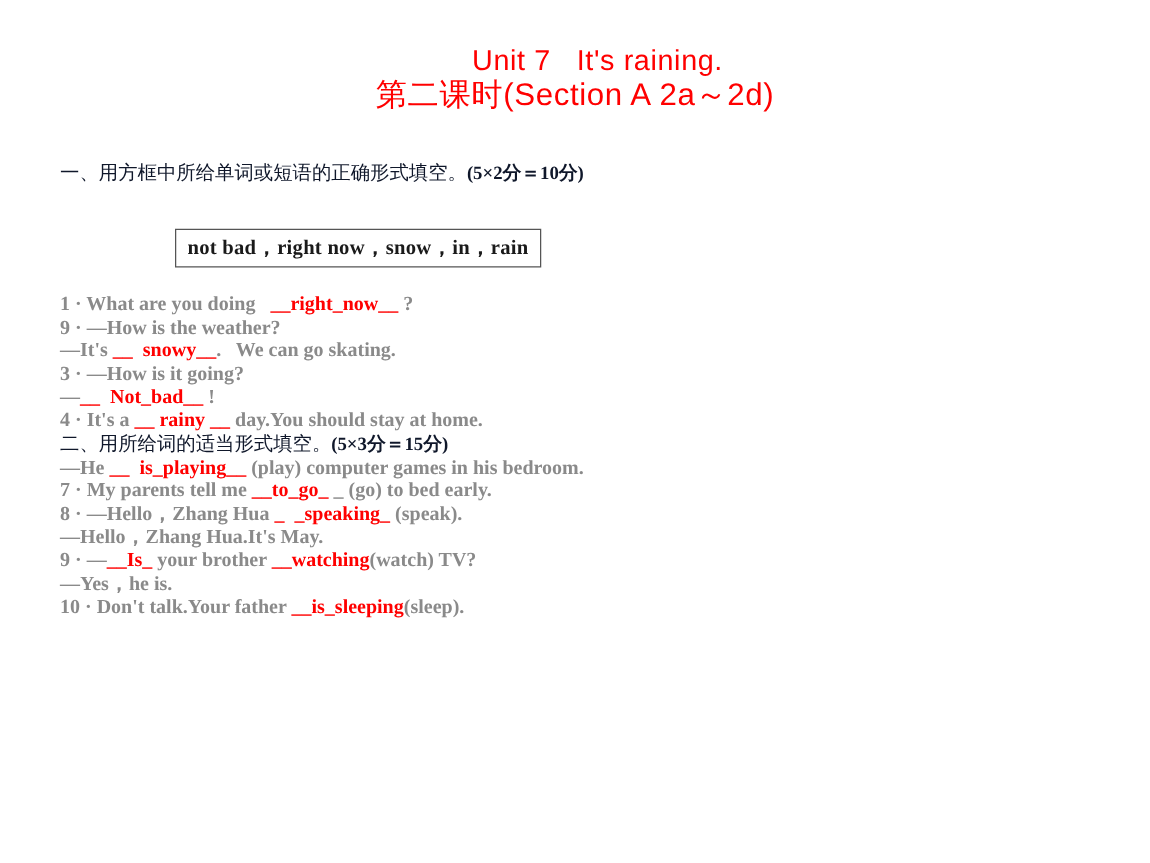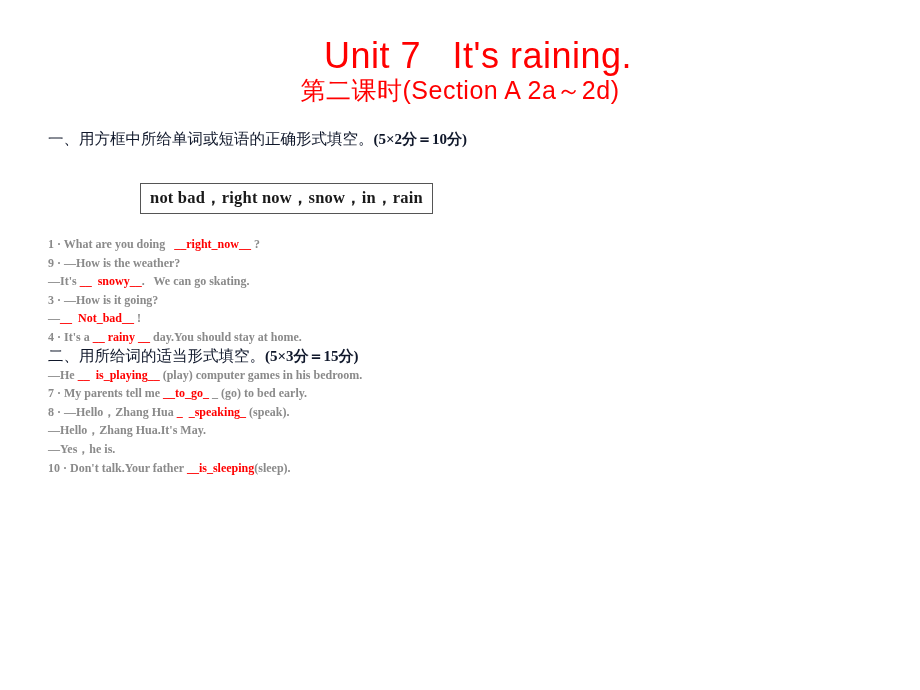--- a/index.html
+++ b/index.html
@@ -20,21 +20,21 @@
     position: absolute;
     top: 36px;
     left: 0;
     width: 920px;
     text-align: center;
     color: #ff0000;
     font-family: "Liberation Sans", "DejaVu Sans", sans-serif;
     line-height: 1.12;
   }
   .title-line-1 {
-    font-size: 36px;
+    font-size: 23px;
     letter-spacing: 0.5px;
     white-space: pre;
     padding-left: 36px;
   }
   .title-line-2 {
     font-size: 25px;
     letter-spacing: 0.5px;
     white-space: pre;
   }
 
@@ -79,21 +79,21 @@
     white-space: pre;
     letter-spacing: 0.2px;
   }
 
   .qlist {
     margin-top: 21px;
   }
   .qline {
     font-family: "Liberation Serif", "DejaVu Serif", serif;
     font-weight: bold;
-    font-size: 12px;
+    font-size: 16px;
     color: #8a8a8a;
     white-space: pre;
     line-height: 18.6px;
     height: 18.6px;
   }
 
   .ans {
     color: #ff0000;
     font-weight: bold;
     font-family: "Liberation Serif", "DejaVu Serif", serif;
@@ -143,20 +143,21 @@
 
 
     <div class="qline"><span>—He </span><span class="ans">__  is_playing__</span><span> (play) computer games in his bedroom.</span></div>
 
     <div class="qline"><span>7 · My parents tell me </span><span class="ans">__to_go_</span><span> _ (go) to bed early.</span></div>
 
     <div class="qline"><span>8 · —Hello，Zhang Hua </span><span class="ans">_  _speaking_</span><span> (speak).</span></div>
 
     <div class="qline"><span>—Hello，Zhang Hua.It's May.</span></div>
 
+    <div class="qline"><span>9 · —</span><span class="ans">__Is_</span><span> your brother </span><span class="ans">__watching</span><span>(watch) TV?</span></div>
 
     <div class="qline"><span>—Yes，he is.</span></div>
 
     <div class="qline"><span>10 · Don't talk.Your father </span><span class="ans">__is_sleeping</span><span>(sleep).</span></div>
 
   </div>
 
 </div>
 
 </body></html>

